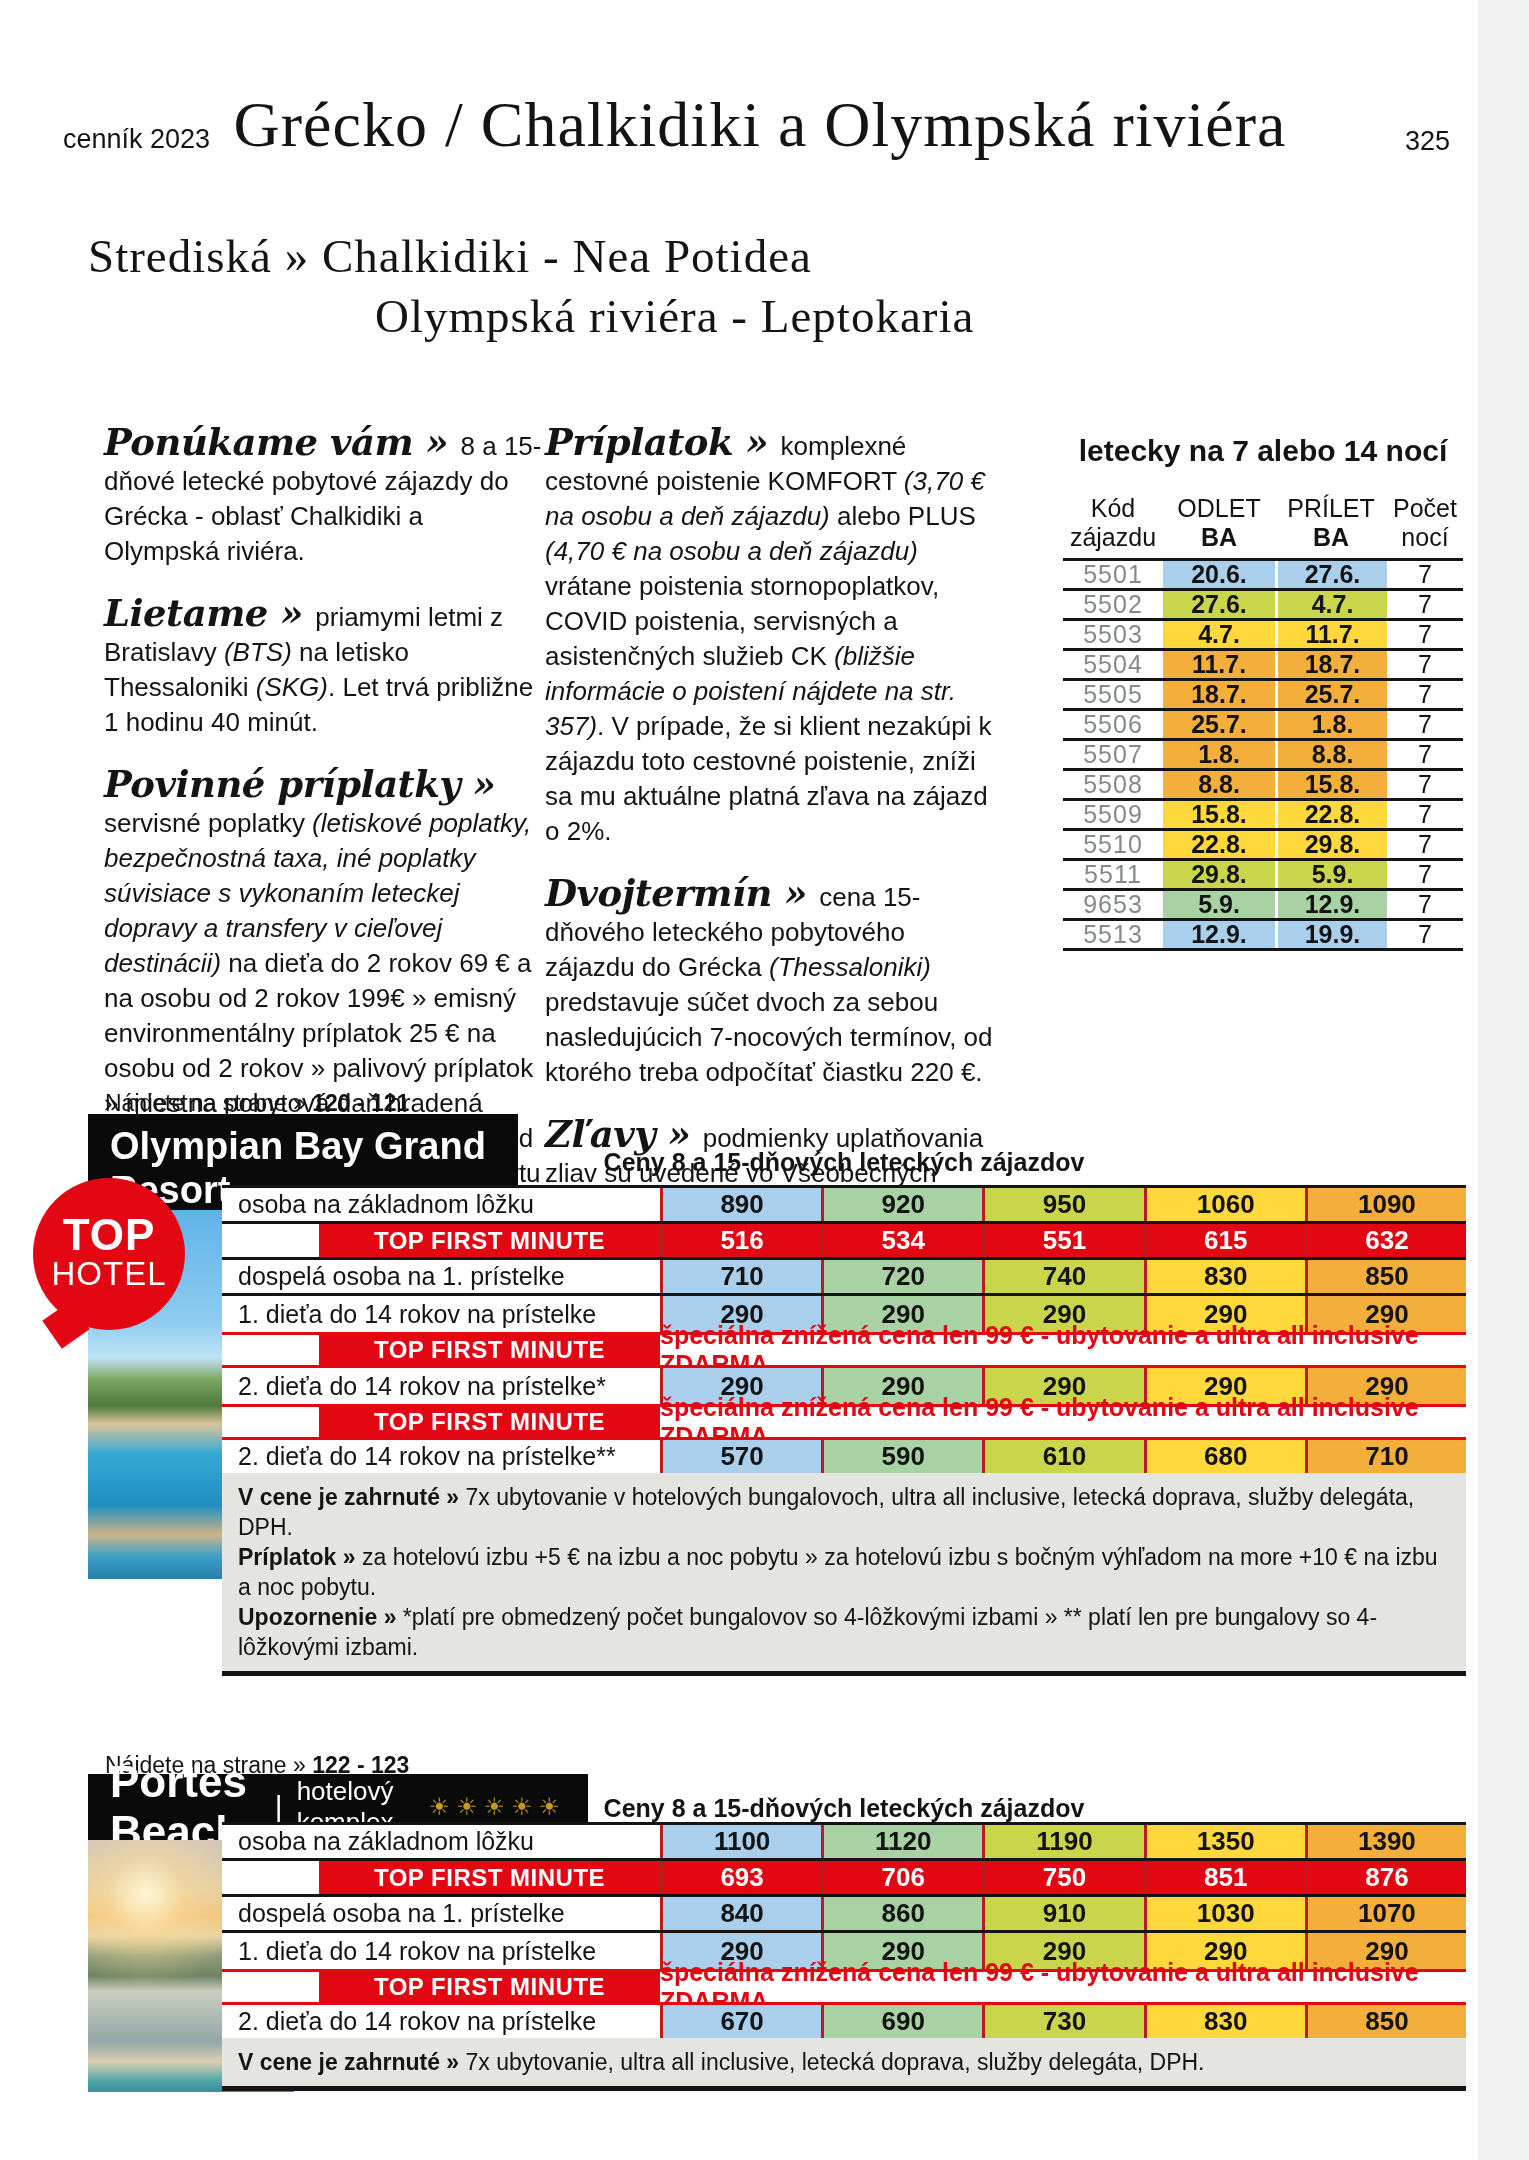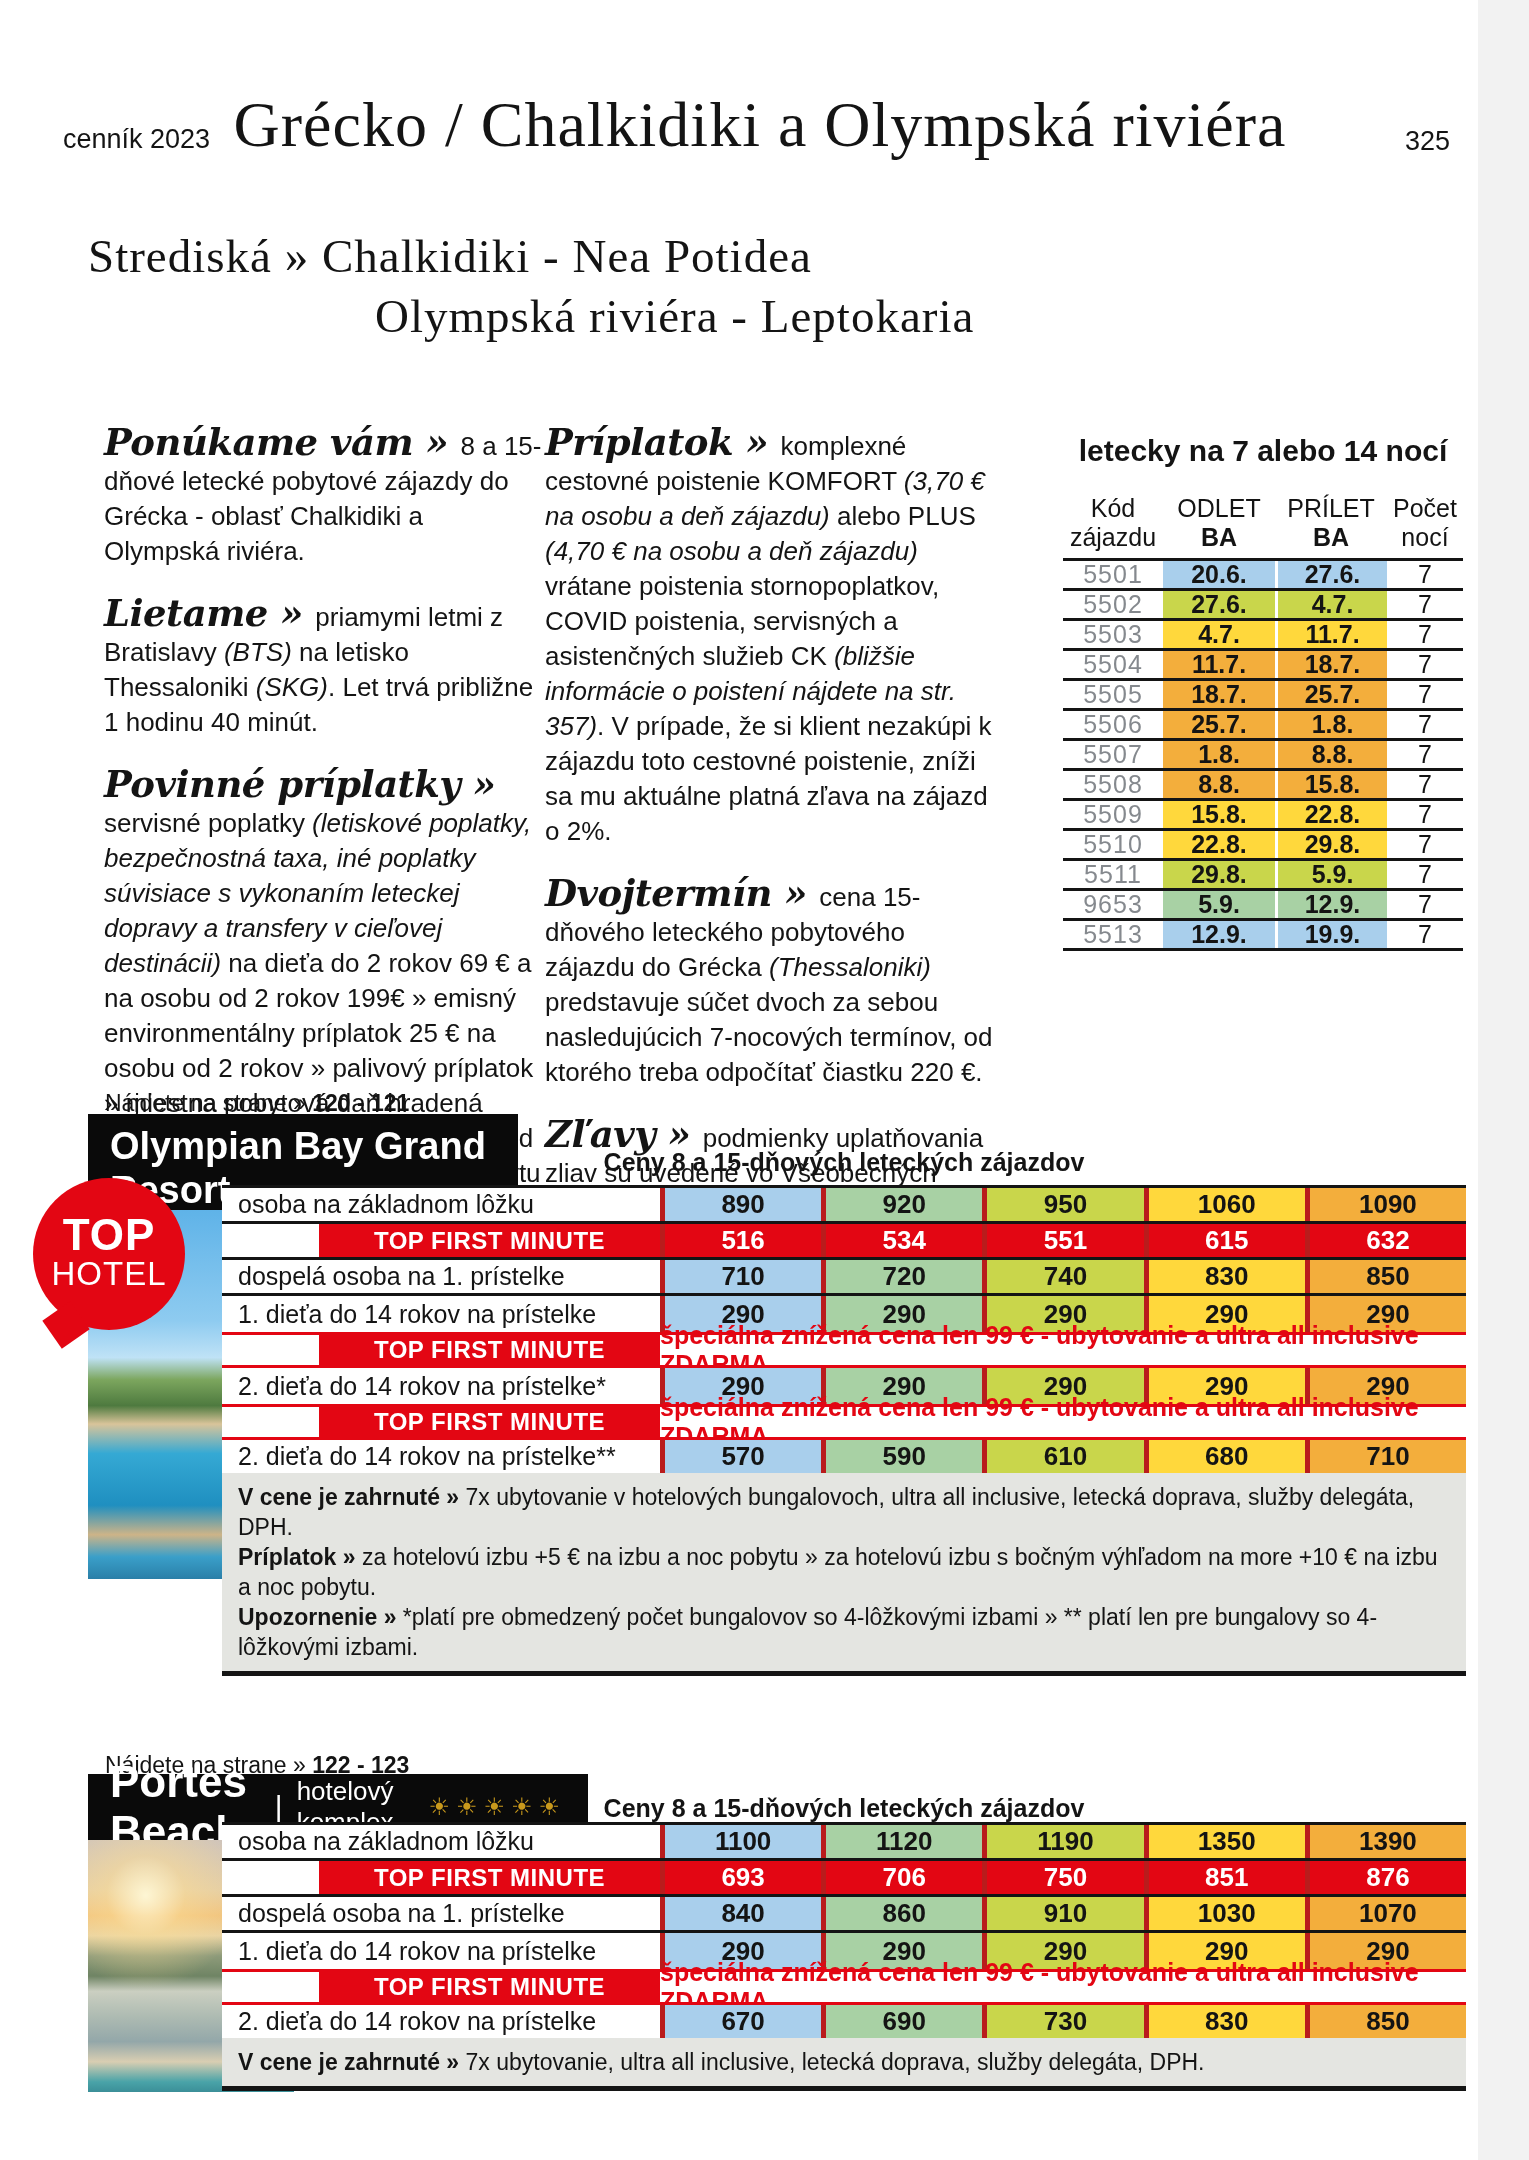--- a/index.html
+++ b/index.html
@@ -70,21 +70,21 @@
   .badge .b2{font-size:33px;font-weight:400;letter-spacing:1px;}
   
   .ptable{position:absolute;left:134px;width:1244px;border-top:3px solid #141414;}
   .pt1{top:95px;} .pt2{top:70px;}
   .prow{display:flex;height:36px;border-bottom:3px solid #141414;box-sizing:border-box;background:#fff;}
   .prow.pre-special{border-bottom:none;}
   .prow.special{border-top:3px solid var(--red,#e30613);border-bottom:3px solid var(--red,#e30613);}
   .plabel{width:438px;box-sizing:border-box;padding-left:16px;display:flex;align-items:center;
           font-size:25px;background:#fff;}
   .pcell{flex:1;display:flex;align-items:center;justify-content:center;font-weight:bold;font-size:26px;
-         border-left:5px solid #b91c1c;box-sizing:border-box;}
+         border-left:3px solid #b91c1c;box-sizing:border-box;}
   .tfm-left{width:97px;background:#fff;}
   .tfm-label{width:341px;display:flex;align-items:center;justify-content:center;background:var(--red,#e30613);
              color:#fff;font-weight:bold;font-size:24px;letter-spacing:.5px;}
   .tfm .pcell{background:var(--red,#e30613);color:#fff;}
   .special .special-text{flex:1;display:flex;align-items:center;justify-content:center;
              color:var(--red,#e30613);font-weight:bold;font-size:25px;}
   
   .notes{position:absolute;left:134px;width:1244px;box-sizing:border-box;background:var(--notes,#e4e5e1);
          padding:9px 16px;border-bottom:5px solid #141414;}
   .n1{top:383px;} .n2{top:286px;}

